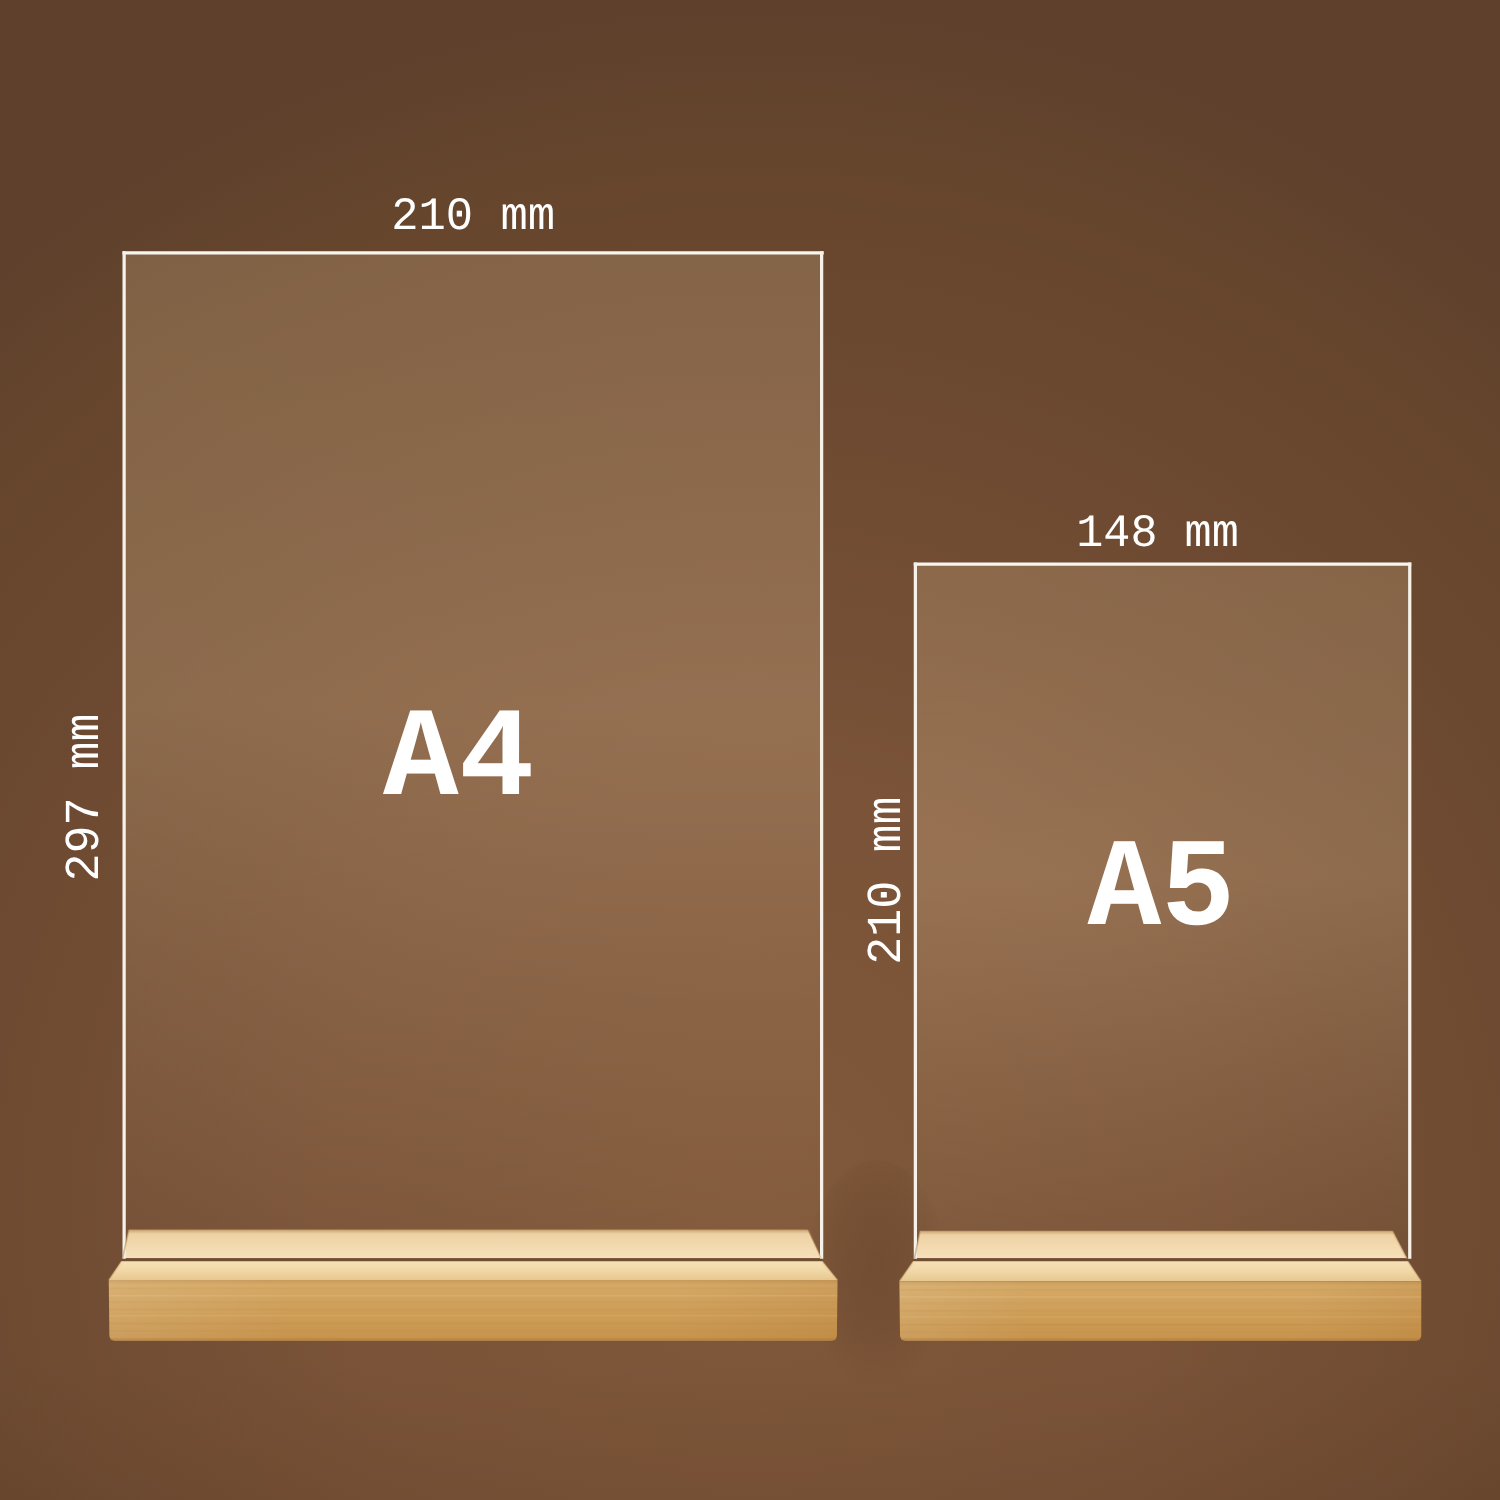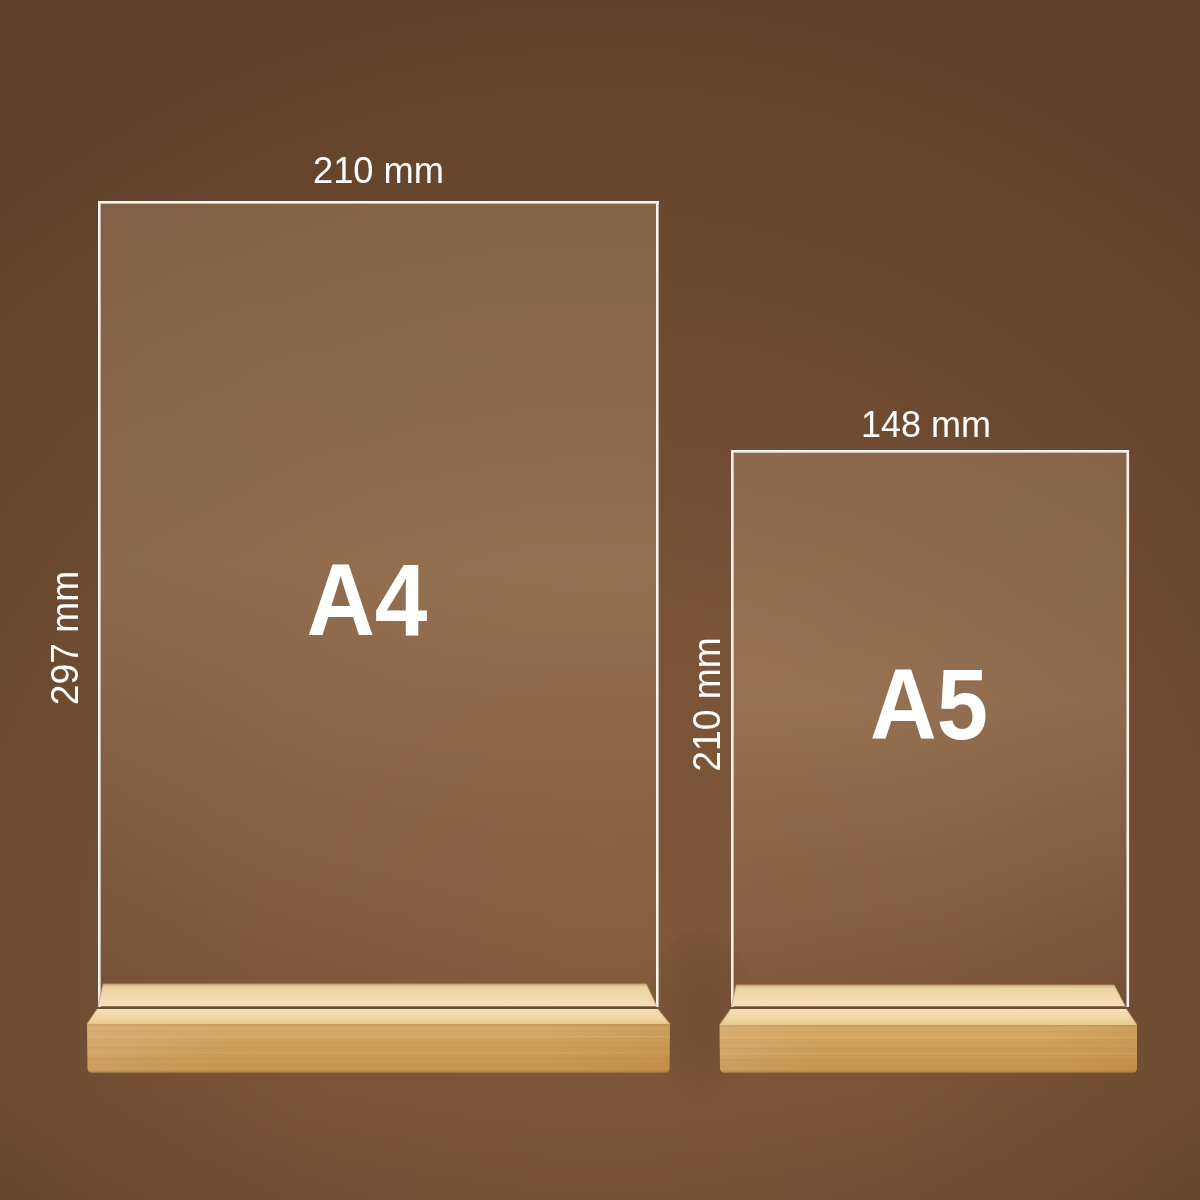--- a/index.html
+++ b/index.html
@@ -1,17 +1,17 @@
 <!DOCTYPE html>
 <html><head>
 <meta charset="utf-8">
 <style>
   html,body{margin:0;padding:0;}
   #stage{position:relative;width:1200px;height:1200px;overflow:hidden;
-    font-family:Liberation Sans, sans-serif;}
+    font-family:Liberation Mono, monospace;}
 </style>
 </head>
 <body>
 <div id="stage">
 <svg width="1200" height="1200" viewBox="0 0 1200 1200" style="position:absolute;left:0;top:0">
   <defs>
     <radialGradient id="bgGrad" cx="0.5" cy="0.8" r="0.8">
       <stop offset="0%" stop-color="#80583a"></stop>
       <stop offset="35%" stop-color="#7a5338"></stop>
       <stop offset="65%" stop-color="#6d4a31"></stop>

